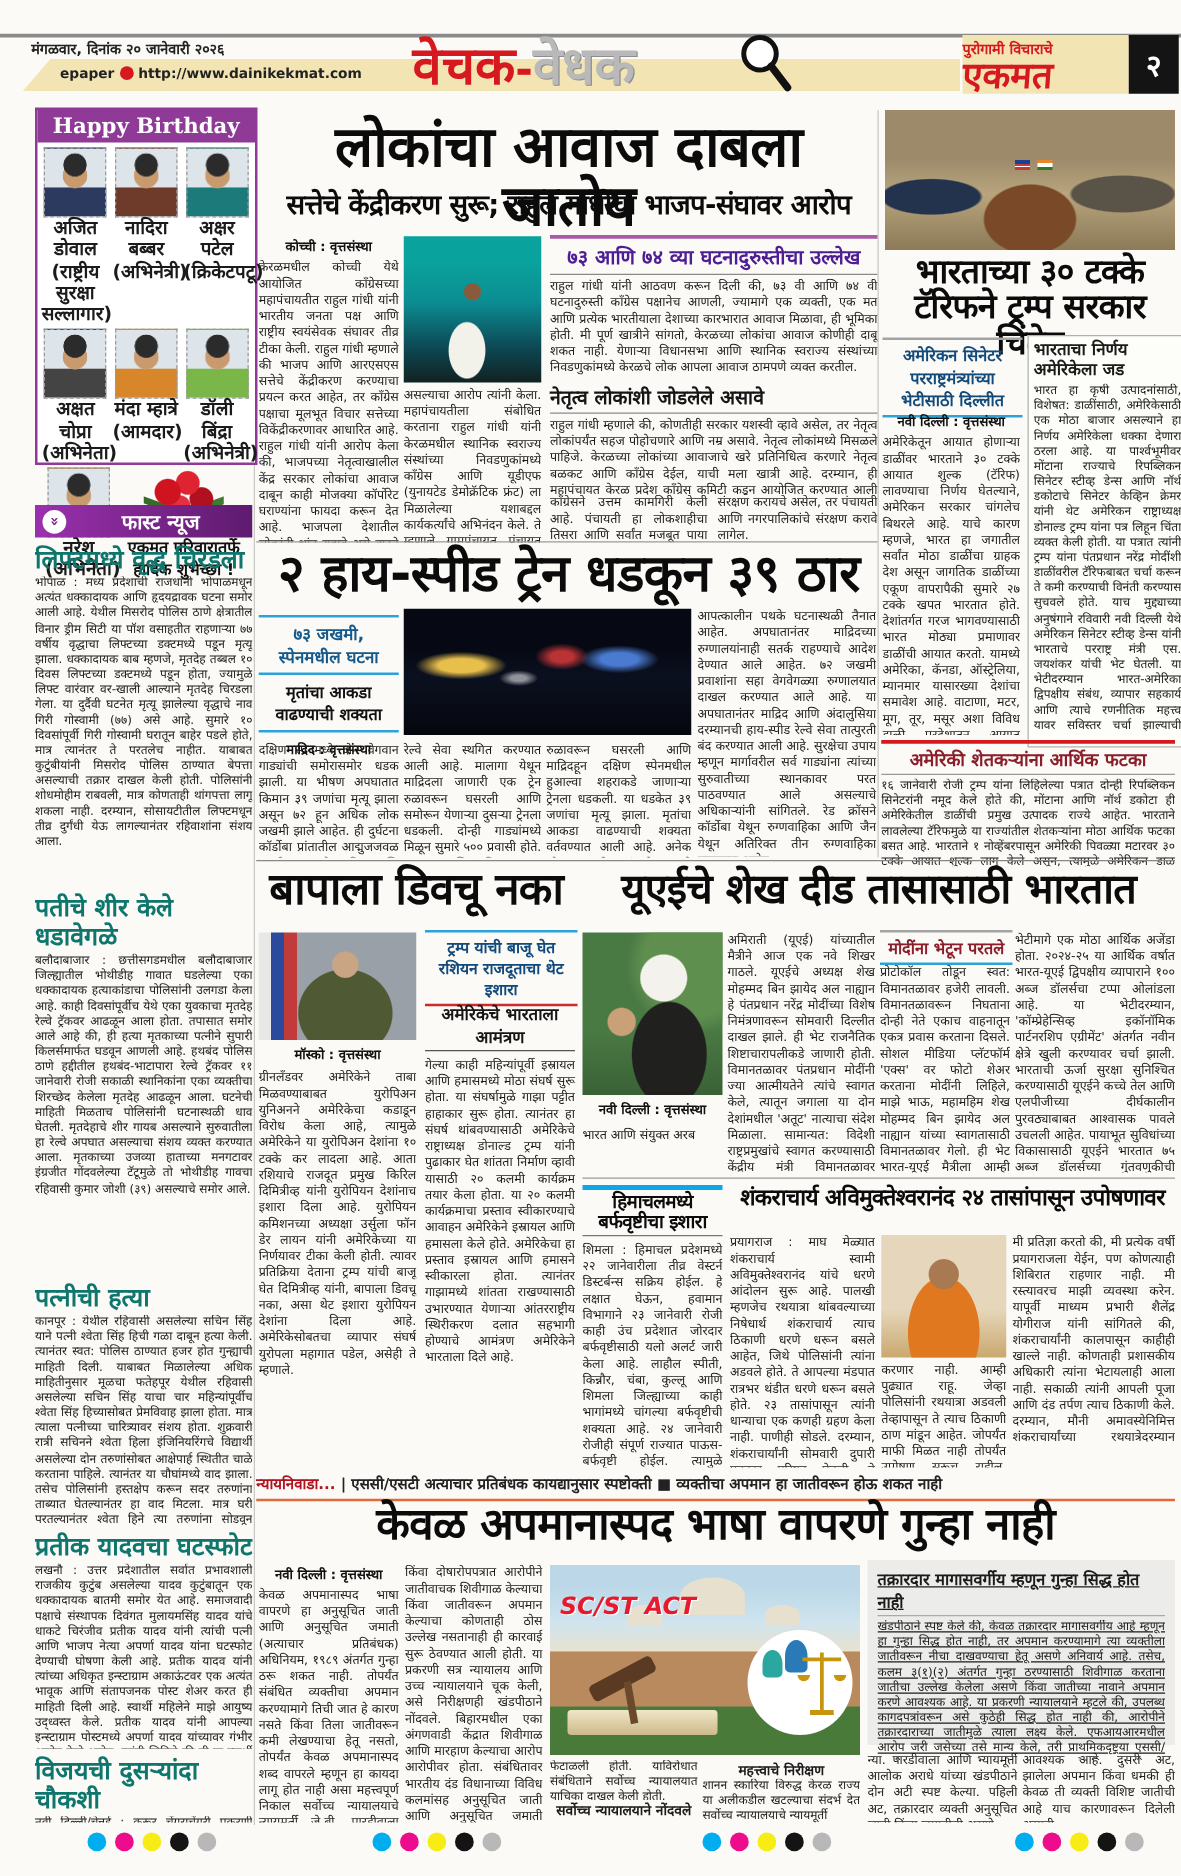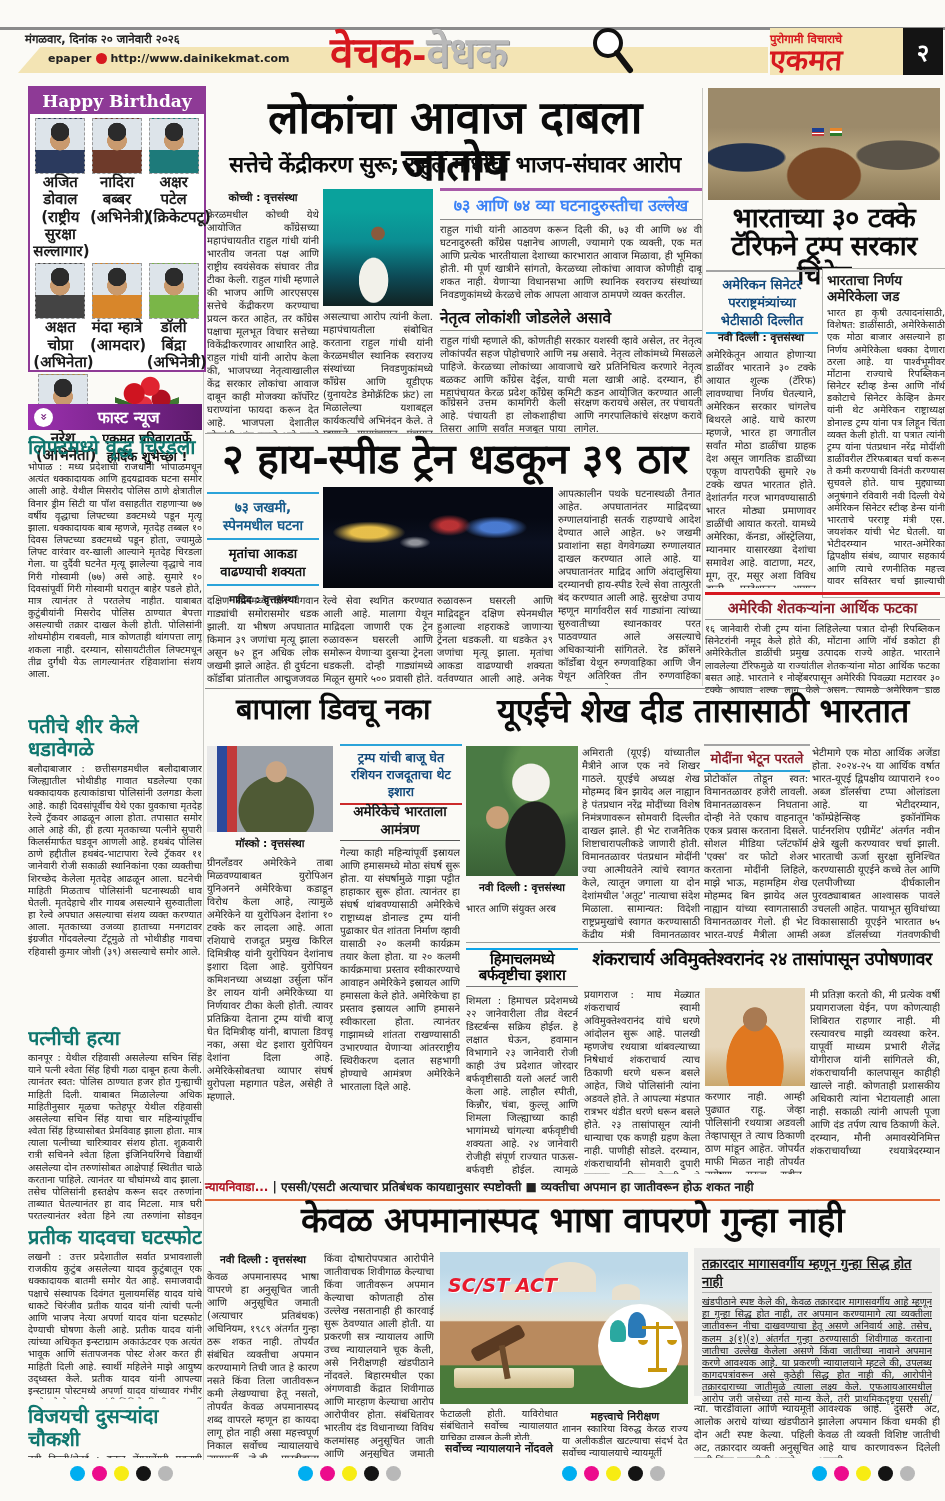--- a/index.html
+++ b/index.html
@@ -49,21 +49,21 @@
            font-size:16px;display:flex;align-items:center;padding:2px 6px;gap:8px;margin-top:32px;}
   .fn-ic{width:19px;height:19px;border-radius:50%;background:#fff;color:#7b2982;
          display:flex;align-items:center;justify-content:center;font-size:12px;font-weight:800;}
   .fn-ic span{transform:rotate(90deg);display:block;line-height:1;}
   .fn-h{font-weight:800;font-size:20px;color:#0f766e;line-height:1.15;margin:6px 0 2px;}
   
   .deck1{color:#155a8a;font-weight:800;font-size:13.5px;text-align:center;
          border-top:2px solid #2ba3d9;border-bottom:2px solid #2ba3d9;padding:4px 2px;}
   .deck2{color:#111;font-weight:800;font-size:13px;text-align:center;
          border-bottom:2px solid #2ba3d9;padding:4px 2px;}
-  .b1h{font-weight:800;font-size:16px;text-align:center;color:#3b82f6;
+  .b1h{font-weight:800;font-size:16px;text-align:center;color:#4c1d95;
        border-top:3px solid #a85aa8;border-bottom:1px solid #8a8a8a;padding:3px 0;}
   .b2h{font-weight:800;font-size:15.5px;color:#151515;border-bottom:1px solid #8a8a8a;padding:2px 0;}
   .bluehead{color:#134a7c;font-weight:800;font-size:13px;text-align:center;
         border-top:2px solid #a3a3a3;border-bottom:2px solid #2ba3d9;padding:3px 1px;}
   .redunder{color:#134a7c;font-weight:800;font-size:12.5px;text-align:center;
         border-top:2px solid #2ba3d9;border-bottom:2px solid #cc2b2b;padding:3px 1px;}
   .plainhead{font-weight:800;font-size:13.5px;text-align:center;color:#161616;
         border-bottom:1px solid #555;padding:2px 0;}
   .maroonhead{color:#8a1f2b;font-weight:800;font-size:14.5px;text-align:center;}
   .bxd{border:1px solid #b0b0aa;background:#fdfdf9;}
@@ -258,39 +258,39 @@
     <div class="deck2">मृतांचा आकडा वाढण्याची शक्यता</div>
     <div class="byl" style="margin-top:6px">माद्रिद : वृत्तसंस्था</div>
   </div>
   <div class="abs ph ph-train" style="left:323px;top:487px;width:230px;height:101px"></div>
   <div class="abs jt" style="left:558px;top:487px;width:143px;height:198px">आपत्कालीन पथके घटनास्थळी तैनात आहेत. अपघातानंतर माद्रिदच्या रुग्णालयांनाही सतर्क राहण्याचे आदेश देण्यात आले आहेत. ७२ जखमी प्रवाशांना सहा वेगवेगळ्या रुग्णालयात दाखल करण्यात आले आहे. या अपघातानंतर माद्रिद आणि अंदालुसिया दरम्यानची हाय-स्पीड रेल्वे सेवा तात्पुरती बंद करण्यात आली आहे. सुरक्षेचा उपाय म्हणून मार्गावरील सर्व गाड्यांना त्यांच्या सुरुवातीच्या स्थानकावर परत पाठवण्यात आले असल्याचे अधिकाऱ्यांनी सांगितले. रेड क्रॉसने कॉर्डोबा येथून रुग्णवाहिका आणि जैन येथून अतिरिक्त तीन रुग्णवाहिका पाठवल्या आहेत.</div>
   <div class="abs jt" style="left:207px;top:594px;width:112px;height:92px">दक्षिण स्पेनमध्ये दोन वेगवान गाड्यांची समोरासमोर धडक झाली. या भीषण अपघातात किमान ३९ जणांचा मृत्यू झाला असून ७२ हून अधिक लोक जखमी झाले आहेत. ही दुर्घटना कॉर्डोबा प्रांतातील आद्मुजजवळ घडली, ज्यामुळे माद्रिद आणि अंदालुसिया दरम्यानची</div>
   <div class="abs jt" style="left:323px;top:594px;width:110px;height:92px">रेल्वे सेवा स्थगित करण्यात आली आहे. मालागा येथून माद्रिदला जाणारी एक ट्रेन रुळावरून घसरली आणि समोरून येणाऱ्या दुसऱ्या ट्रेनला धडकली. दोन्ही गाड्यांमध्ये मिळून सुमारे ५०० प्रवासी होते. मालागा आणि माद्रिद दरम्यान धावणारी ट्रेन</div>
   <div class="abs jt" style="left:437px;top:594px;width:116px;height:92px">रुळावरून घसरली आणि माद्रिदहून दक्षिण स्पेनमधील हुआल्वा शहराकडे जाणाऱ्या ट्रेनला धडकली. या धडकेत ३९ जणांचा मृत्यू झाला. मृतांचा आकडा वाढण्याची शक्यता वर्तवण्यात आली आहे. अनेक लोक अजूनही डब्यांमध्ये अडकले आहेत. बचाव कार्य वेगाने सुरू असून</div>
 
   <div class="abs hline" style="left:205px;top:688px;width:735px;background:#888"></div>
-  <div class="abs hd ctr" style="left:207px;top:694px;width:252px;font-size:29px">बापाला डिवचू नका</div>
+  <div class="abs hd ctr" style="left:207px;top:694px;width:252px;font-size:35px">बापाला डिवचू नका</div>
   <div class="abs ph ph-putin" style="left:207px;top:746px;width:126px;height:86px"></div>
   <div class="abs byl" style="left:207px;top:836px;width:126px">मॉस्को : वृत्तसंस्था</div>
   <div class="abs jt" style="left:207px;top:856px;width:126px;height:318px">ग्रीनलँडवर अमेरिकेने ताबा मिळवण्याबाबत युरोपिअन युनिअनने अमेरिकेचा कडाडून विरोध केला आहे, त्यामुळे अमेरिकेने या युरोपिअन देशांना १० टक्के कर लादला आहे. आता रशियाचे राजदूत प्रमुख किरिल दिमित्रीव्ह यांनी युरोपियन देशांनाच इशारा दिला आहे. युरोपियन कमिशनच्या अध्यक्षा उर्सुला फॉन डेर लायन यांनी अमेरिकेच्या या निर्णयावर टीका केली होती. त्यावर प्रतिक्रिया देताना ट्रम्प यांची बाजू घेत दिमित्रीव्ह यांनी, बापाला डिवचू नका, असा थेट इशारा युरोपियन देशांना दिला आहे. अमेरिकेसोबतचा व्यापार संघर्ष युरोपला महागात पडेल, असेही ते म्हणाले.</div>
   <div class="abs redunder" style="left:340px;top:744px;width:120px">ट्रम्प यांची बाजू घेत रशियन राजदूताचा थेट इशारा</div>
   <div class="abs plainhead" style="left:340px;top:800px;width:120px">अमेरिकेचे भारताला आमंत्रण</div>
   <div class="abs jt" style="left:340px;top:846px;width:120px;height:328px">गेल्या काही महिन्यांपूर्वी इस्रायल आणि हमासमध्ये मोठा संघर्ष सुरू होता. या संघर्षामुळे गाझा पट्टीत हाहाकार सुरू होता. त्यानंतर हा संघर्ष थांबवण्यासाठी अमेरिकेचे राष्ट्राध्यक्ष डोनाल्ड ट्रम्प यांनी पुढाकार घेत शांतता निर्माण व्हावी यासाठी २० कलमी कार्यक्रम तयार केला होता. या २० कलमी कार्यक्रमाचा प्रस्ताव स्वीकारण्याचे आवाहन अमेरिकेने इस्रायल आणि हमासला केले होते. अमेरिकेचा हा प्रस्ताव इस्रायल आणि हमासने स्वीकारला होता. त्यानंतर गाझामध्ये शांतता राखण्यासाठी उभारण्यात येणाऱ्या आंतरराष्ट्रीय स्थिरीकरण दलात सहभागी होण्याचे आमंत्रण अमेरिकेने भारताला दिले आहे.</div>
 
   <div class="abs hd ctr" style="left:466px;top:694px;width:474px;font-size:33px">यूएईचे शेख दीड तासासाठी भारतात</div>
   <div class="abs ph ph-sheikh" style="left:466px;top:746px;width:112px;height:130px"></div>
   <div class="abs byl" style="left:466px;top:880px;width:112px">नवी दिल्ली : वृत्तसंस्था</div>
   <div class="abs jt" style="left:466px;top:902px;width:112px;height:36px">भारत आणि संयुक्त अरब</div>
   <div class="abs jt" style="left:582px;top:746px;width:118px;height:192px">अमिराती (यूएई) यांच्यातील मैत्रीने आज एक नवे शिखर गाठले. यूएईचे अध्यक्ष शेख मोहम्मद बिन झायेद अल नाह्यान हे पंतप्रधान नरेंद्र मोदींच्या विशेष निमंत्रणावरून सोमवारी दिल्लीत दाखल झाले. ही भेट राजनैतिक शिष्टाचारापलीकडे जाणारी होती. विमानतळावर पंतप्रधान मोदींनी ज्या आत्मीयतेने त्यांचे स्वागत केले, त्यातून जगाला या दोन देशांमधील 'अतूट' नात्याचा संदेश मिळाला. सामान्यत: विदेशी राष्ट्रप्रमुखांचे स्वागत करण्यासाठी केंद्रीय मंत्री विमानतळावर जातात. मात्र, यूएई अध्यक्षांसाठी पंतप्रधान मोदींनी</div>
   <div class="abs bluehead" style="left:704px;top:744px;width:104px;color:#8a1f2b">मोदींना भेटून परतले</div>
   <div class="abs jt" style="left:704px;top:772px;width:104px;height:166px">प्रोटोकॉल तोडून स्वत: विमानतळावर हजेरी लावली. विमानतळावरून निघताना दोन्ही नेते एकाच वाहनातून एकत्र प्रवास करताना दिसले. सोशल मीडिया प्लॅटफॉर्म 'एक्स' वर फोटो शेअर करताना मोदींनी लिहिले, माझे भाऊ, महामहिम शेख मोहम्मद बिन झायेद अल नाह्यान यांच्या स्वागतासाठी विमानतळावर गेलो. ही भेट भारत-यूएई मैत्रीला आम्ही किती महत्त्व देतो, याचे प्रतीक आहे. १०० अब्ज डॉलर्सचा व्यापार आणि ऊर्जा सुरक्षा अध्यक्षांच्या या दोन तासांच्या</div>
   <div class="abs jt" style="left:812px;top:746px;width:128px;height:192px">भेटीमागे एक मोठा आर्थिक अजेंडा होता. २०२४-२५ या आर्थिक वर्षात भारत-यूएई द्विपक्षीय व्यापाराने १०० अब्ज डॉलर्सचा टप्पा ओलांडला आहे. या भेटीदरम्यान, 'कॉम्प्रेहेन्सिव्ह इकॉनॉमिक पार्टनरशिप एग्रीमेंट' अंतर्गत नवीन क्षेत्रे खुली करण्यावर चर्चा झाली. भारताची ऊर्जा सुरक्षा सुनिश्चित करण्यासाठी यूएईने कच्चे तेल आणि एलपीजीच्या दीर्घकालीन पुरवठ्याबाबत आश्वासक पावले उचलली आहेत. पायाभूत सुविधांच्या विकासासाठी यूएईने भारतात ७५ अब्ज डॉलर्सच्या गुंतवणुकीची वचनबद्धता पुन्हा एकदा अधोरेखित केली.</div>
   <div class="abs hline" style="left:466px;top:942px;width:474px"></div>
 
-  <div class="abs" style="left:466px;top:948px;width:112px;border-top:2px solid #0ea5e9">
+  <div class="abs" style="left:466px;top:948px;width:112px;border-top:4px solid #0ea5e9">
     <div class="hd ctr" style="font-size:15px;padding:2px 0;border-bottom:1px solid #777">हिमाचलमध्ये बर्फवृष्टीचा इशारा</div>
   </div>
   <div class="abs jt" style="left:466px;top:994px;width:112px;height:180px">शिमला : हिमाचल प्रदेशमध्ये २२ जानेवारीला तीव्र वेस्टर्न डिस्टर्बन्स सक्रिय होईल. हे लक्षात घेऊन, हवामान विभागाने २३ जानेवारी रोजी काही उंच प्रदेशात जोरदार बर्फवृष्टीसाठी यलो अलर्ट जारी केला आहे. लाहौल स्पीती, किन्नौर, चंबा, कुल्लू आणि शिमला जिल्ह्याच्या काही भागांमध्ये चांगल्या बर्फवृष्टीची शक्यता आहे. २४ जानेवारी रोजीही संपूर्ण राज्यात पाऊस-बर्फवृष्टी होईल. त्यामुळे तापमानात घट होईल. तथापि, सध्या अनेक शहरांमध्ये किमान तापमान सामान्यपेक्षा जास्त आहे. मैदानी भागात थंडीच्या लाटेमुळे रात्री थंड होते, पण शिमला, कुफरी, नारकंडा या ठिकाणी रात्रीचे तापमान जास्त आहे.</div>
 
   <div class="abs hd ctr" style="left:584px;top:950px;width:356px;font-size:18px">शंकराचार्य अविमुक्तेश्वरानंद २४ तासांपासून उपोषणावर</div>
   <div class="abs jt" style="left:584px;top:988px;width:116px;height:186px">प्रयागराज : माघ मेळ्यात शंकराचार्य स्वामी अविमुक्तेश्वरानंद यांचे धरणे आंदोलन सुरू आहे. पालखी म्हणजेच रथयात्रा थांबवल्याच्या निषेधार्थ शंकराचार्य त्याच ठिकाणी धरणे धरून बसले आहेत, जिथे पोलिसांनी त्यांना अडवले होते. ते आपल्या मंडपात रात्रभर थंडीत धरणे धरून बसले होते. २३ तासांपासून त्यांनी धान्याचा एक कणही ग्रहण केला नाही. पाणीही सोडले. दरम्यान, शंकराचार्यांनी सोमवारी दुपारी पत्रकार परिषद घेतली. ते म्हणाले जोपर्यंत प्रशासन येऊन माफी मागत नाही, तोपर्यंत आम्ही आपल्या आश्रमात प्रवेश</div>
   <div class="abs ph ph-shank" style="left:705px;top:988px;width:100px;height:98px"></div>
   <div class="abs jt" style="left:705px;top:1090px;width:100px;height:84px">करणार नाही. आम्ही पुढ्यात राहू. जेव्हा पोलिसांनी रथयात्रा अडवली तेव्हापासून ते त्याच ठिकाणी ठाण मांडून आहेत. जोपर्यंत माफी मिळत नाही तोपर्यंत उपोषण सुरूच राहील, असेही ते म्हणाले.</div>
   <div class="abs jt" style="left:810px;top:988px;width:130px;height:168px">मी प्रतिज्ञा करतो की, मी प्रत्येक वर्षी प्रयागराजला येईन, पण कोणत्याही शिबिरात राहणार नाही. मी रस्त्यावरच माझी व्यवस्था करेन. यापूर्वी माध्यम प्रभारी शैलेंद्र योगीराज यांनी सांगितले की, शंकराचार्यांनी कालपासून काहीही खाल्ले नाही. कोणताही प्रशासकीय अधिकारी त्यांना भेटायलाही आला नाही. सकाळी त्यांनी आपली पूजा आणि दंड तर्पण त्याच ठिकाणी केले. दरम्यान, मौनी अमावस्येनिमित्त शंकराचार्यांच्या रथयात्रेदरम्यान झालेल्या गोंधळाचे सीसीटीव्ही समोर आले आहे. व्हीडीओमध्ये दिसत आहे की पोलिसांनी रस्त्यावर रेकॉर्डिंग लावले होते.</div>
 

